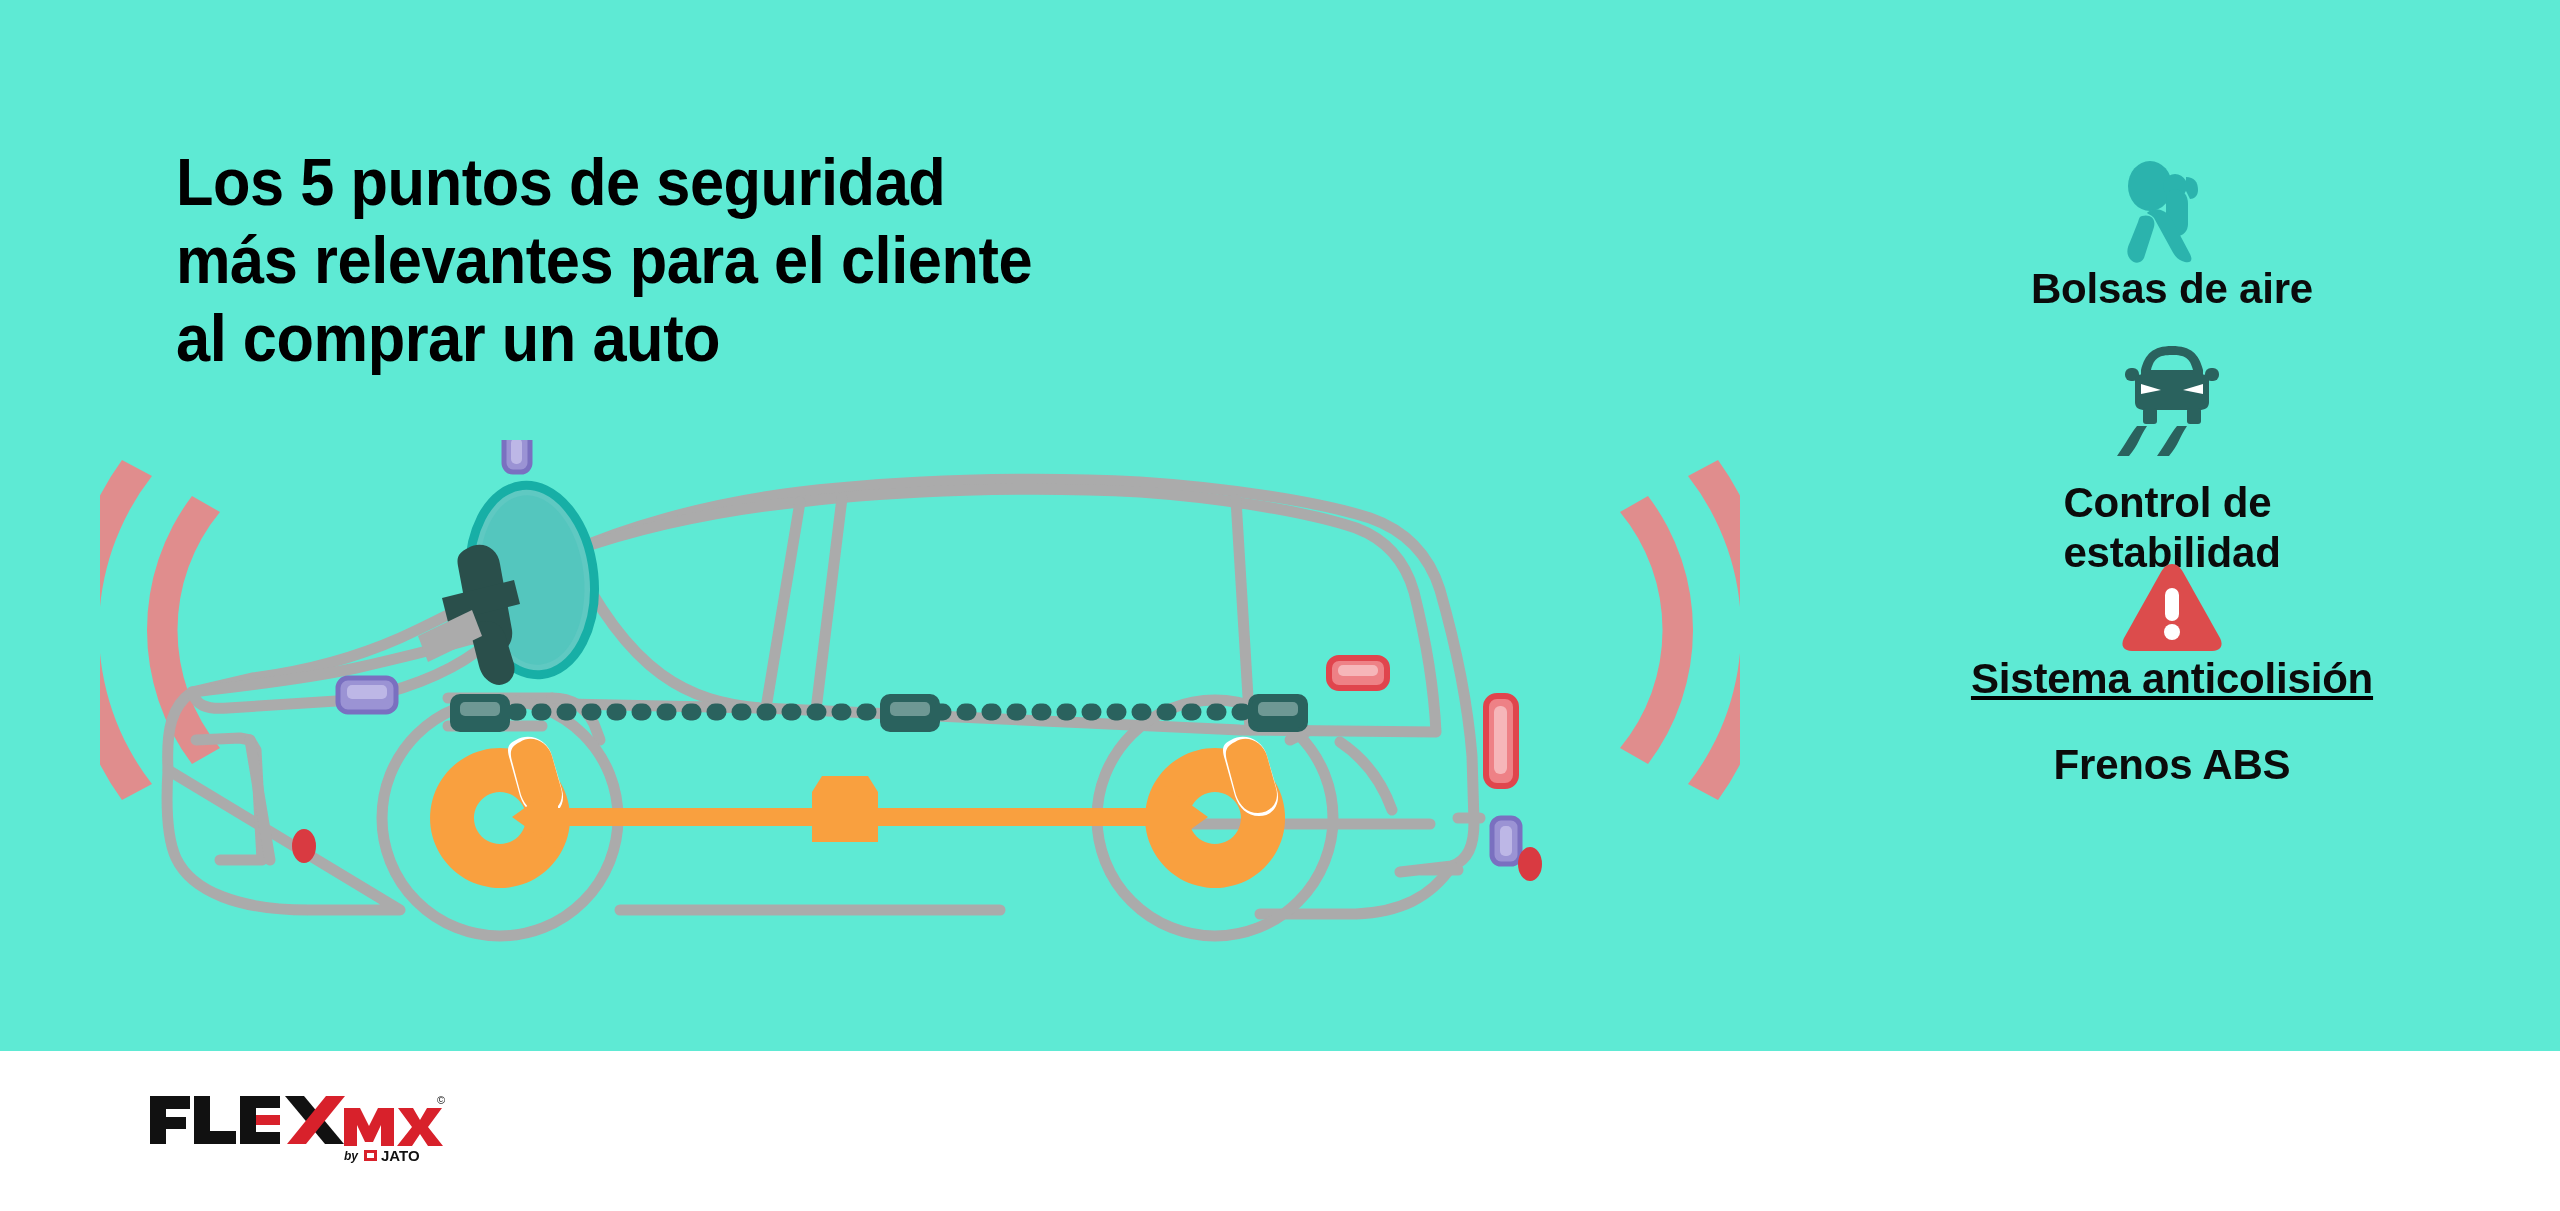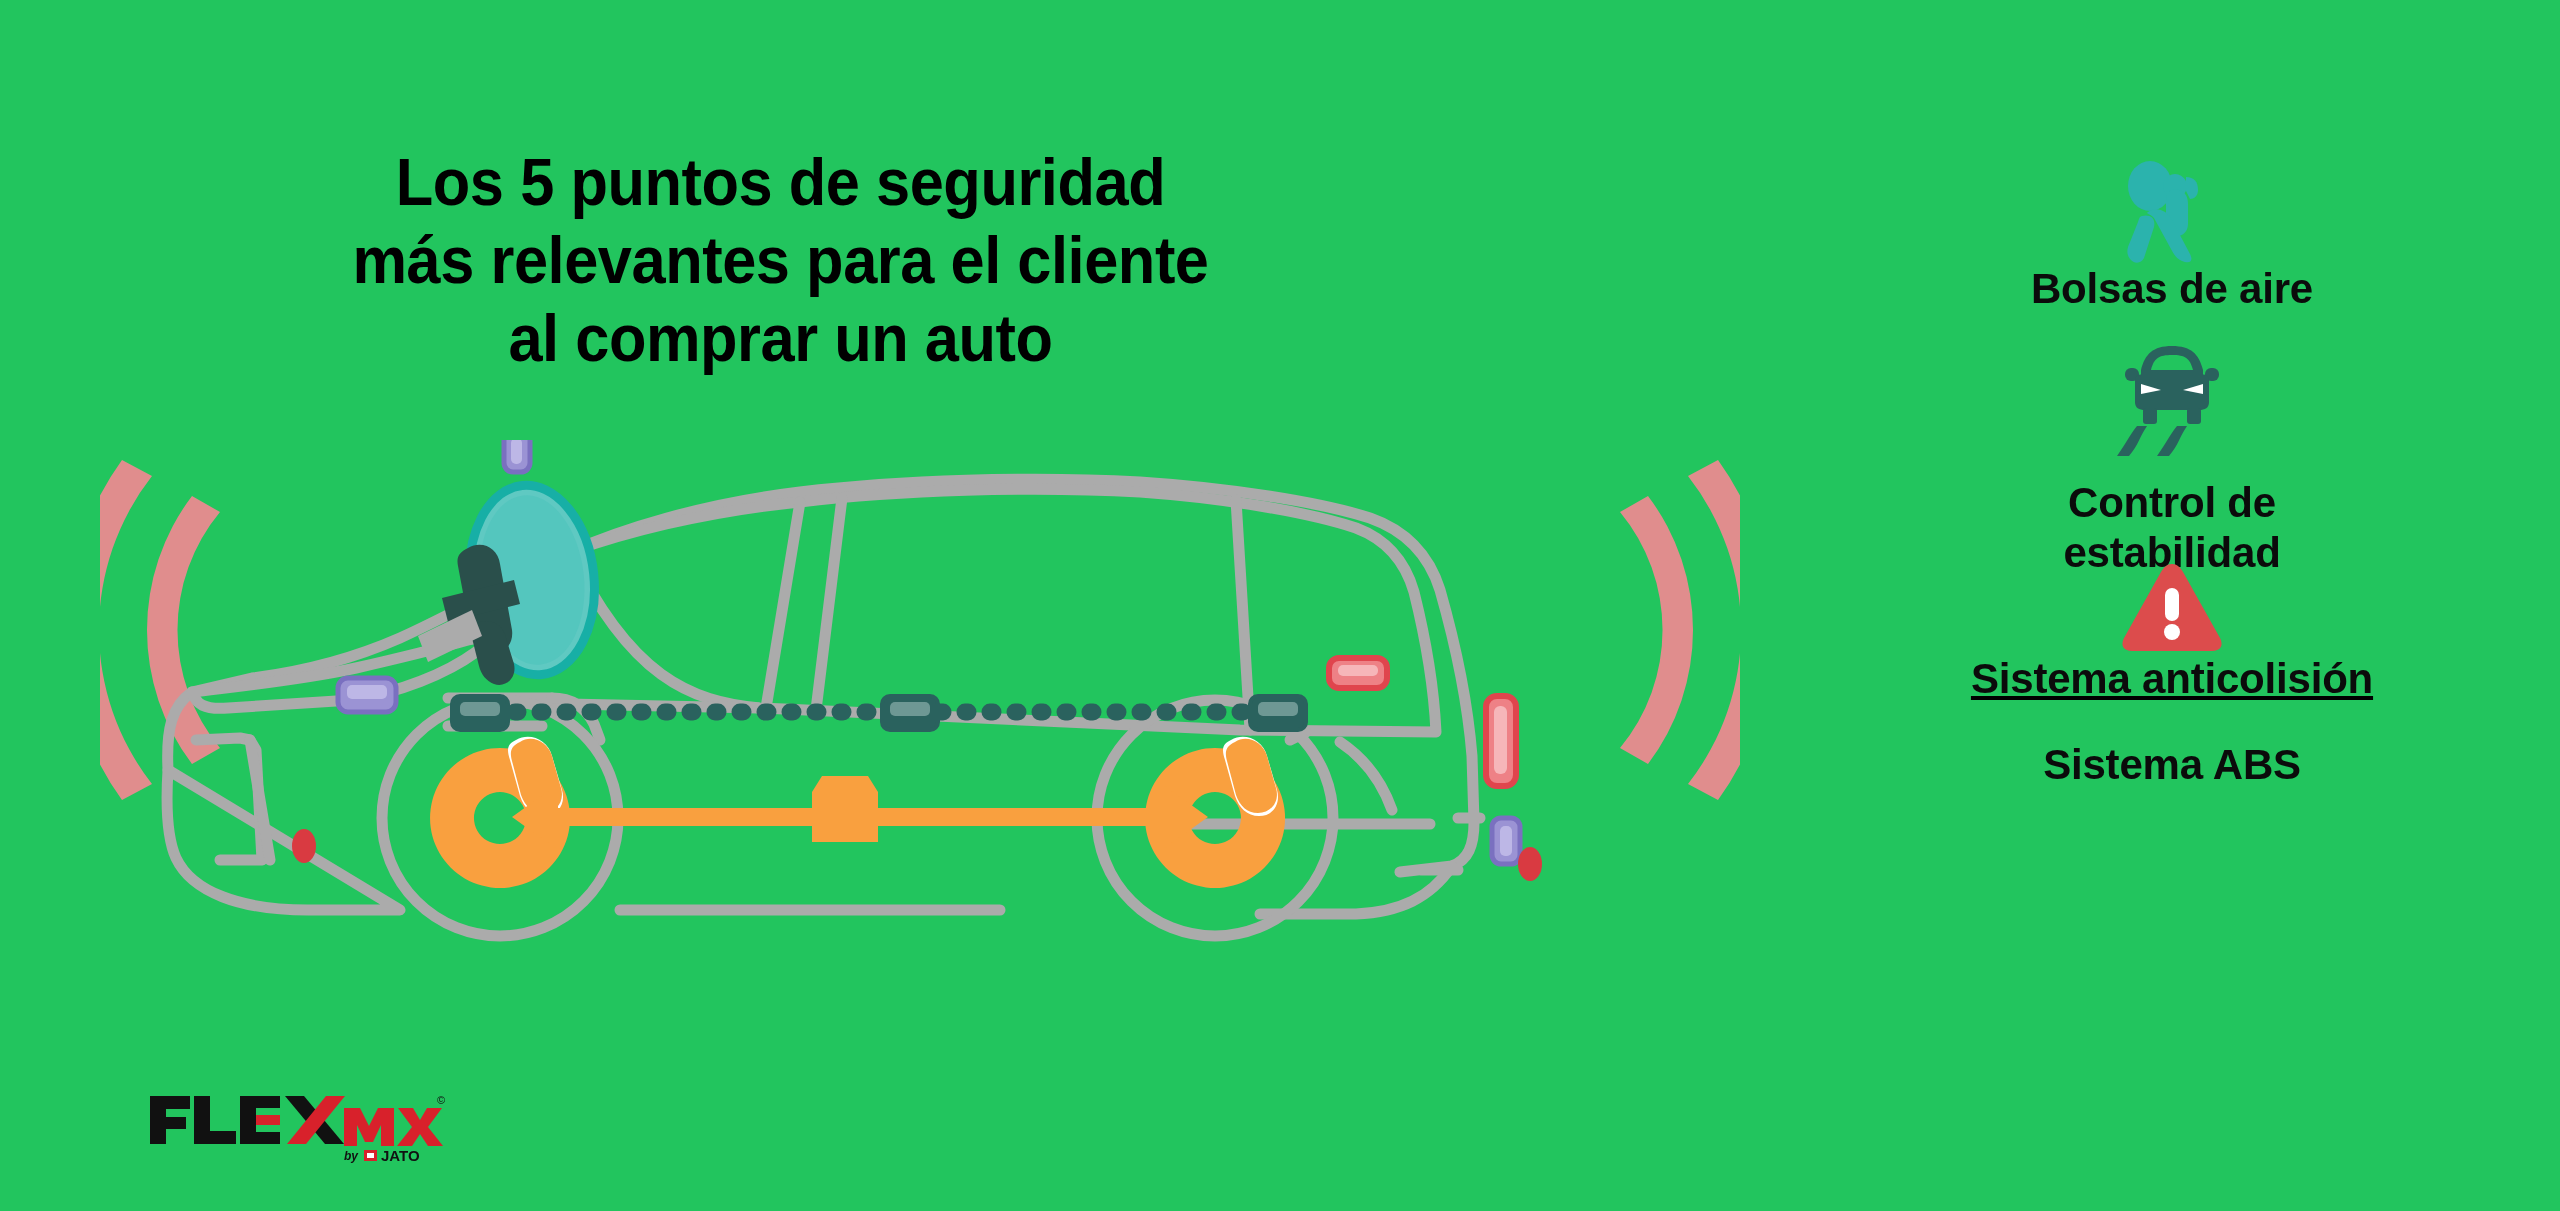--- a/index.html
+++ b/index.html
@@ -12,23 +12,22 @@
     width: 2560px;
     height: 1211px;
     overflow: hidden;
     font-family: "Liberation Sans", "DejaVu Sans", sans-serif;
     -webkit-font-smoothing: antialiased;
   }
 
   #poster {
     position: relative;
     width: 2560px;
-    height: 1211px;
-    background: #22c55e;
-    text-align: center;
+    height: 1051px;
+    background: #5eead4;
   }
 
   
   #headline {
     position: absolute;
     left: 176px;
     top: 143px;
     width: 1300px;
   }
   #headline .hl-line {
@@ -344,21 +343,21 @@
           <path d="M 52 4 C 57 4 60 7 63 12 L 100 78 C 104 86 100 91 92 91 L 12 91
                    C 4 91 0 86 4 78 L 41 12 C 44 7 47 4 52 4 Z" fill="#DC4C4C"></path>
           <rect x="45" y="28" width="14" height="33" rx="7" fill="#FFFFFF"></rect>
           <circle cx="52" cy="72" r="8" fill="#FFFFFF"></circle>
         </svg>
       </div>
       <div class="legend-label">Sistema anticolisión</div>
     </div>
 
     <div class="legend-row r3">
-      <div class="legend-label">Sistema ABS</div>
+      <div class="legend-label">Frenos ABS</div>
     </div>
 
 
   </div>
 
   <div id="logo">
     <svg viewBox="0 0 300 72" xmlns="http://www.w3.org/2000/svg">
 
       <g fill="#111111">
 

